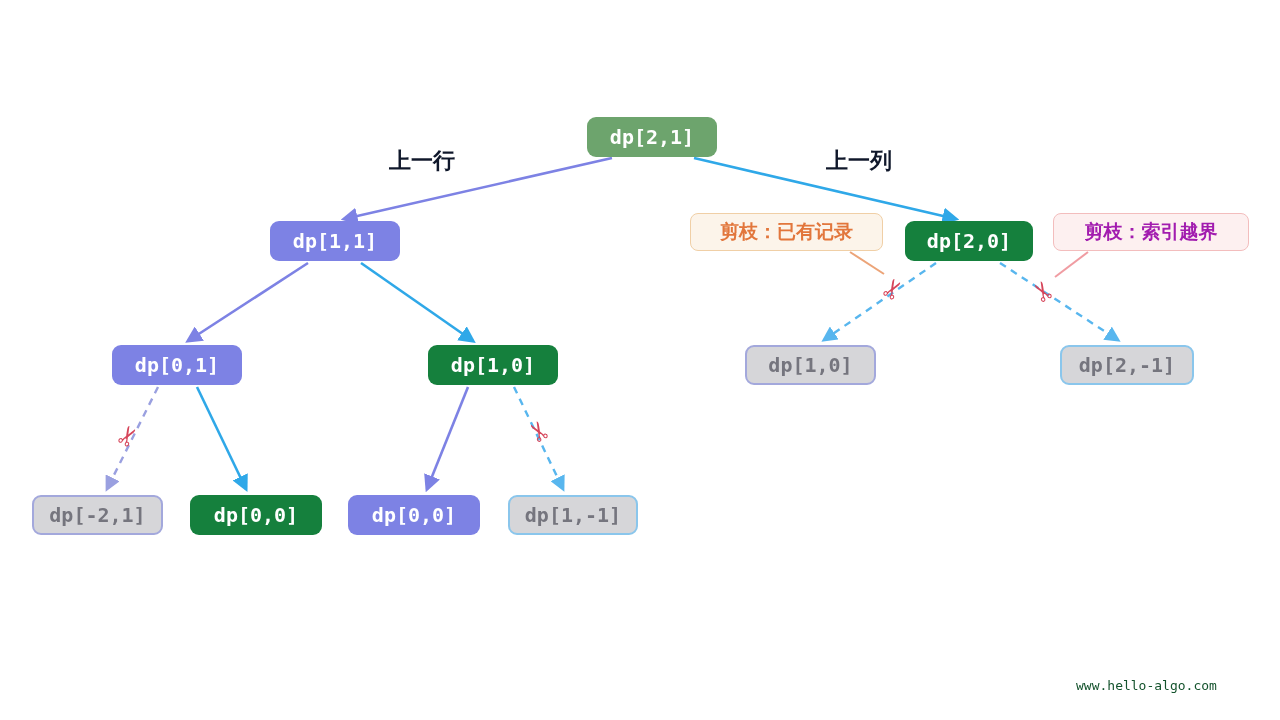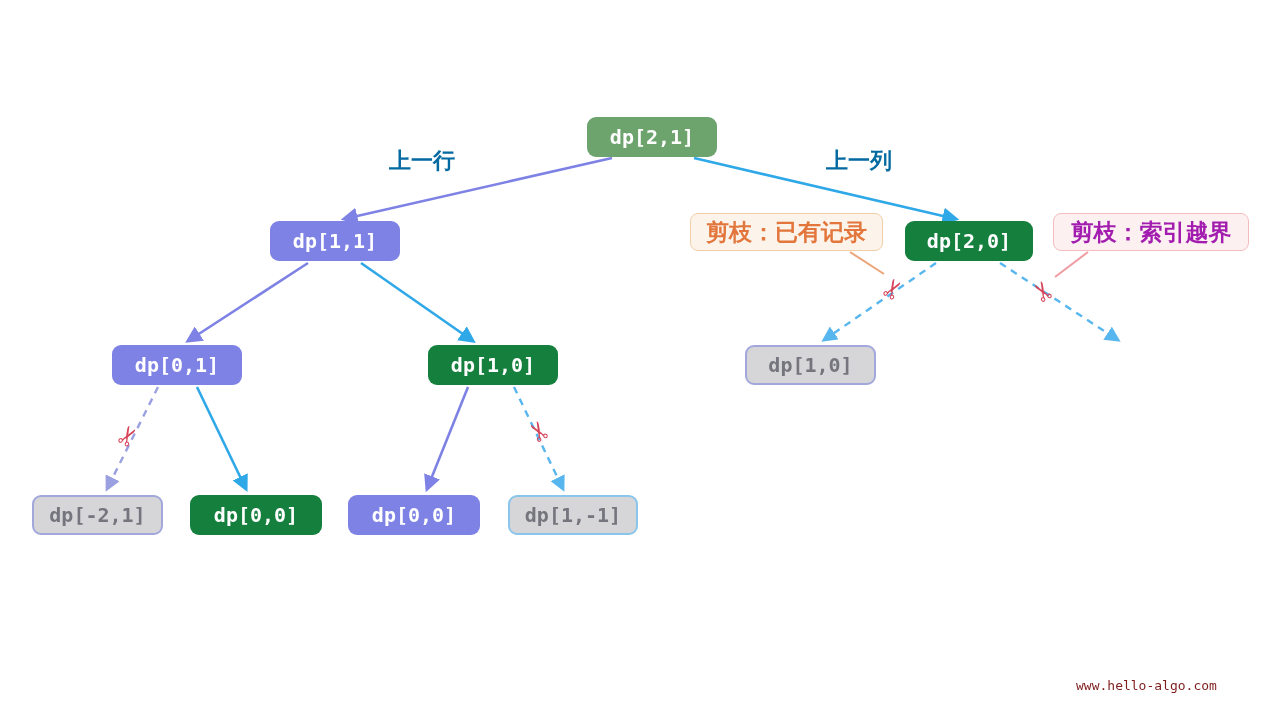--- a/index.html
+++ b/index.html
@@ -20,33 +20,33 @@
   .node{position:absolute;height:40px;display:flex;align-items:center;justify-content:center;
         border-radius:9px;font:700 20px "DejaVu Sans Mono","Liberation Mono",monospace;
         color:#ffffff;letter-spacing:0}
   .green{background:#6da46d}
   .purple{background:#7d82e4}
   .blue{background:#15803d}
   .gray{background:#d6d6d9;color:#75757e;border:2px solid #a3a8dc}
   .gray.b-blue{border-color:#8ac6ec}
 
   .elabel{position:absolute;width:84px;text-align:center;font-weight:700;font-size:22px;
-          color:#0369a1}
+          color:#0f172a}
 
   .plabel{position:absolute;height:38px;display:flex;align-items:center;justify-content:center;
-          border-radius:8px;font-weight:700;font-size:23px;white-space:nowrap}
+          border-radius:8px;font-weight:700;font-size:19px;white-space:nowrap}
   .plabel.orange{background:#fcf4ea;border:1px solid #f0cfa6;color:#e2763c}
   .plabel.red{background:#fdf0f0;border:1px solid #f3bdbd;color:#a21caf}
 
   .scis{position:absolute;color:#d6455a;font-size:26px;line-height:1;
         font-family:"DejaVu Sans",sans-serif;
         transform:translate(-50%,-50%) rotate(var(--r,-60deg))}
 
   .watermark{position:absolute;left:1076px;top:678px;font:13px "DejaVu Sans Mono","Liberation Mono",monospace;
-             color:#7f1d1d}
+             color:#14532d}
 </style>
 </head>
 <body>
 
 <div id="stage">
 
   <svg class="edges" width="1280" height="720">
     <defs>
       <marker id="arr-purple" viewBox="0 0 10 10" refX="8" refY="5" markerWidth="6.5" markerHeight="6.5" orient="auto-start-reverse">
         <path d="M0,0 L10,5 L0,10 z" fill="#7d82e4"></path>
@@ -87,20 +87,21 @@
 
   <div class="node green" style="left:587px;top:117px;width:130px">dp[2,1]</div>
 
   <div class="node purple" style="left:270px;top:221px;width:130px">dp[1,1]</div>
   <div class="node blue" style="left:905px;top:221px;width:128px">dp[2,0]</div>
 
   <div class="node purple" style="left:112px;top:345px;width:130px">dp[0,1]</div>
   <div class="node blue" style="left:428px;top:345px;width:130px">dp[1,0]</div>
 
   <div class="node gray" style="left:745px;top:345px;width:131px">dp[1,0]</div>
+  <div class="node gray b-blue" style="left:1060px;top:345px;width:134px">dp[2,-1]</div>
 
   <div class="node gray" style="left:32px;top:495px;width:131px">dp[-2,1]</div>
   <div class="node blue" style="left:190px;top:495px;width:132px">dp[0,0]</div>
   <div class="node purple" style="left:348px;top:495px;width:132px">dp[0,0]</div>
   <div class="node gray b-blue" style="left:508px;top:495px;width:130px">dp[1,-1]</div>
 
   <div class="elabel" style="left:380px;top:146px">上一行</div>
   <div class="elabel" style="left:817px;top:146px">上一列</div>
 
   <div class="plabel orange" style="left:690px;top:213px;width:193px">剪枝：已有记录</div>

